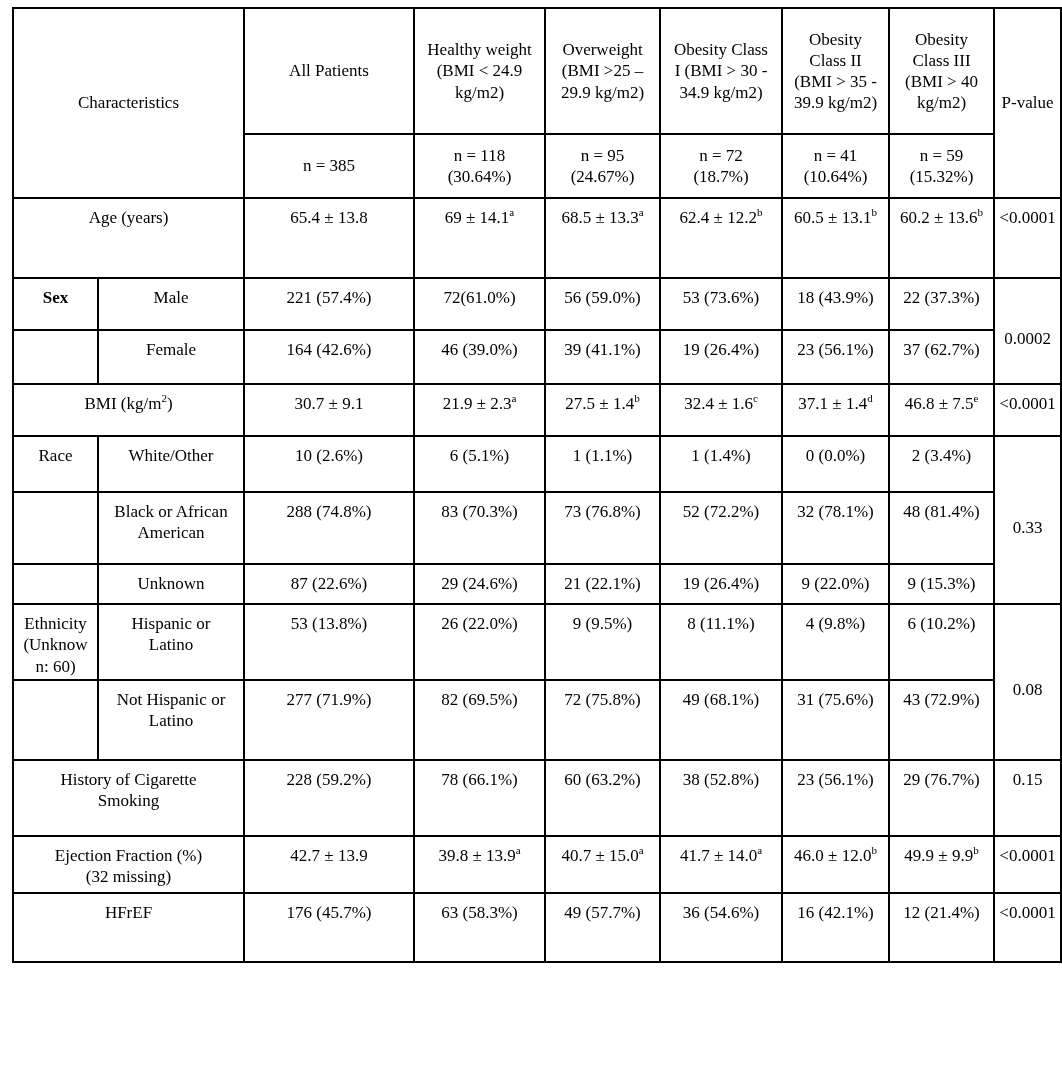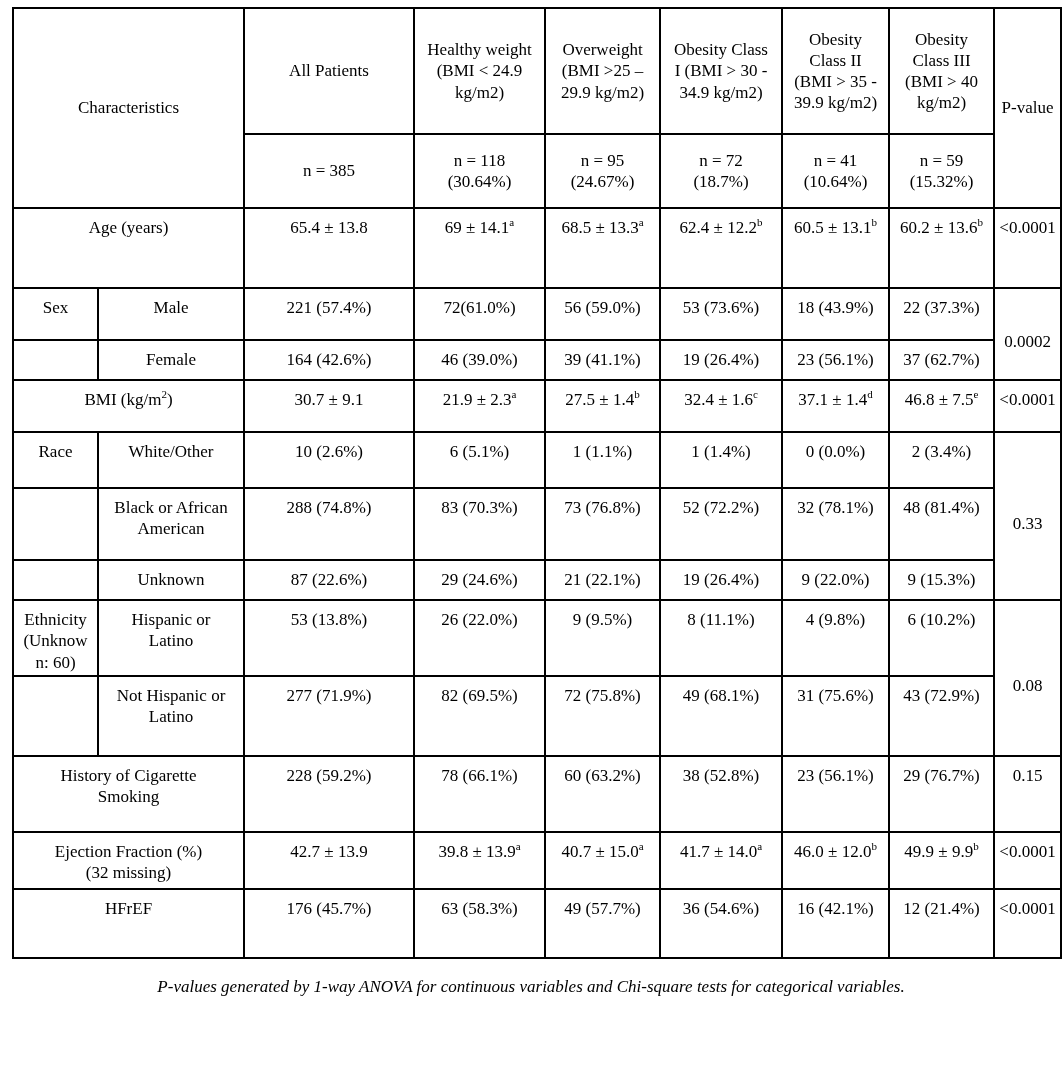--- a/index.html
+++ b/index.html
@@ -4,21 +4,21 @@
 <style>
   html,body{margin:0;padding:0;background:#ffffff;}
   body{width:1062px;height:1076px;font-family:"Liberation Serif","DejaVu Serif",serif;color:#000;}
   .page{position:relative;width:1062px;height:1076px;background:#fff;overflow:hidden;}
   table.char{border-collapse:collapse;table-layout:fixed;width:1048px;margin:7px 0 0 12px;
     font-family:"Liberation Serif","DejaVu Serif",serif;font-size:17px;line-height:1.25;}
   table.char td{border:2px solid #000;text-align:center;vertical-align:top;
     padding:8px 2px 2px;overflow:hidden;}
   table.char td.hdr{vertical-align:middle;padding:2px;}
   table.char td.grp{text-align:center;}
-  table.char td.bold{font-weight:normal;}
+  table.char td.bold{font-weight:bold;}
   table.char td.pv{padding-left:1px;padding-right:1px;margin-top:8px;}
   table.char td.pv.mid{vertical-align:middle;padding-top:18px;}
   table.char sup{font-size:11px;line-height:0;vertical-align:super;}
   .footnote{width:1062px;text-align:center;font-style:italic;font-size:17px;
     margin-top:18px;font-family:"Liberation Serif","DejaVu Serif",serif;}
 </style>
 </head>
 <body>
 
 <div class="page">
@@ -38,21 +38,21 @@
         <tr style="height:126px">
           <td class="hdr" rowspan="2" colspan="2">Characteristics</td>
           <td class="hdr">All Patients</td>
           <td class="hdr">Healthy weight<br>(BMI &lt; 24.9<br>kg/m2)</td>
           <td class="hdr">Overweight<br>(BMI &gt;25 –<br>29.9 kg/m2)</td>
           <td class="hdr">Obesity Class<br>I (BMI &gt; 30 -<br>34.9 kg/m2)</td>
           <td class="hdr">Obesity<br>Class II<br>(BMI &gt; 35 -<br>39.9 kg/m2)</td>
           <td class="hdr">Obesity<br>Class III<br>(BMI &gt; 40<br>kg/m2)</td>
           <td class="hdr" rowspan="2">P-value</td>
         </tr>
-        <tr style="height:74px">
+        <tr style="height:64px">
           <td class="hdr">n = 385</td>
           <td class="hdr">n = 118<br>(30.64%)</td>
           <td class="hdr">n = 95<br>(24.67%)</td>
           <td class="hdr">n = 72<br>(18.7%)</td>
           <td class="hdr">n = 41<br>(10.64%)</td>
           <td class="hdr">n = 59<br>(15.32%)</td>
         </tr>
         <tr style="height:80px">
           <td class="lbl" colspan="2">Age (years)</td>
           <td class="val">65.4 ± 13.8</td>
@@ -67,21 +67,21 @@
           <td class="grp bold">Sex</td>
           <td class="lbl">Male</td>
           <td class="val">221 (57.4%)</td>
           <td class="val">72(61.0%)</td>
           <td class="val">56 (59.0%)</td>
           <td class="val">53 (73.6%)</td>
           <td class="val">18 (43.9%)</td>
           <td class="val">22 (37.3%)</td>
           <td class="pv mid" rowspan="2">0.0002</td>
         </tr>
-        <tr style="height:40px">
+        <tr style="height:54px">
           <td class="grp"></td>
           <td class="lbl">Female</td>
           <td class="val">164 (42.6%)</td>
           <td class="val">46 (39.0%)</td>
           <td class="val">39 (41.1%)</td>
           <td class="val">19 (26.4%)</td>
           <td class="val">23 (56.1%)</td>
           <td class="val">37 (62.7%)</td>
         </tr>
         <tr style="height:52px">
@@ -171,14 +171,13 @@
           <td class="val">176 (45.7%)</td>
           <td class="val">63 (58.3%)</td>
           <td class="val">49 (57.7%)</td>
           <td class="val">36 (54.6%)</td>
           <td class="val">16 (42.1%)</td>
           <td class="val">12 (21.4%)</td>
           <td class="pv" rowspan="1">&lt;0.0001</td>
         </tr>
       </tbody>
     </table>
-  <div class="footnote">P-values generated by 1-way ANOVA for continuous variables and Chi-square tests for categorical variables.</div>
 </div>
 
 </body></html>

